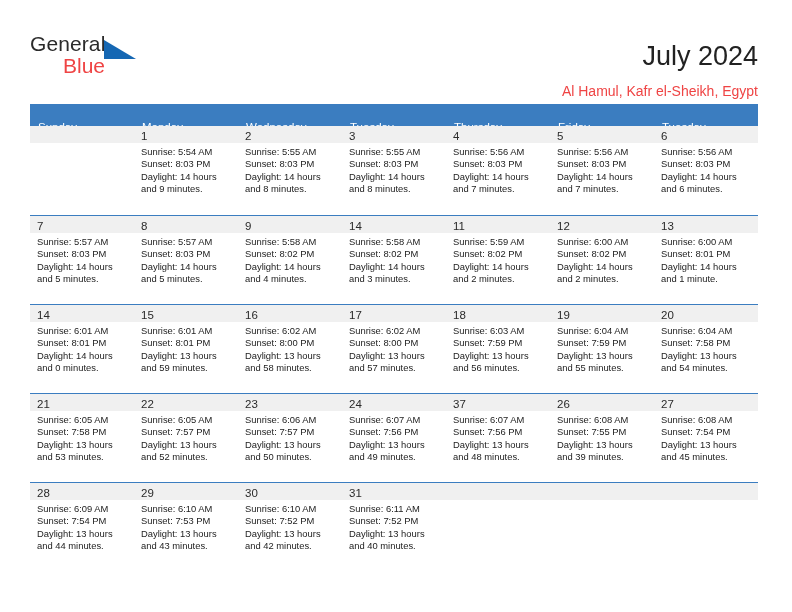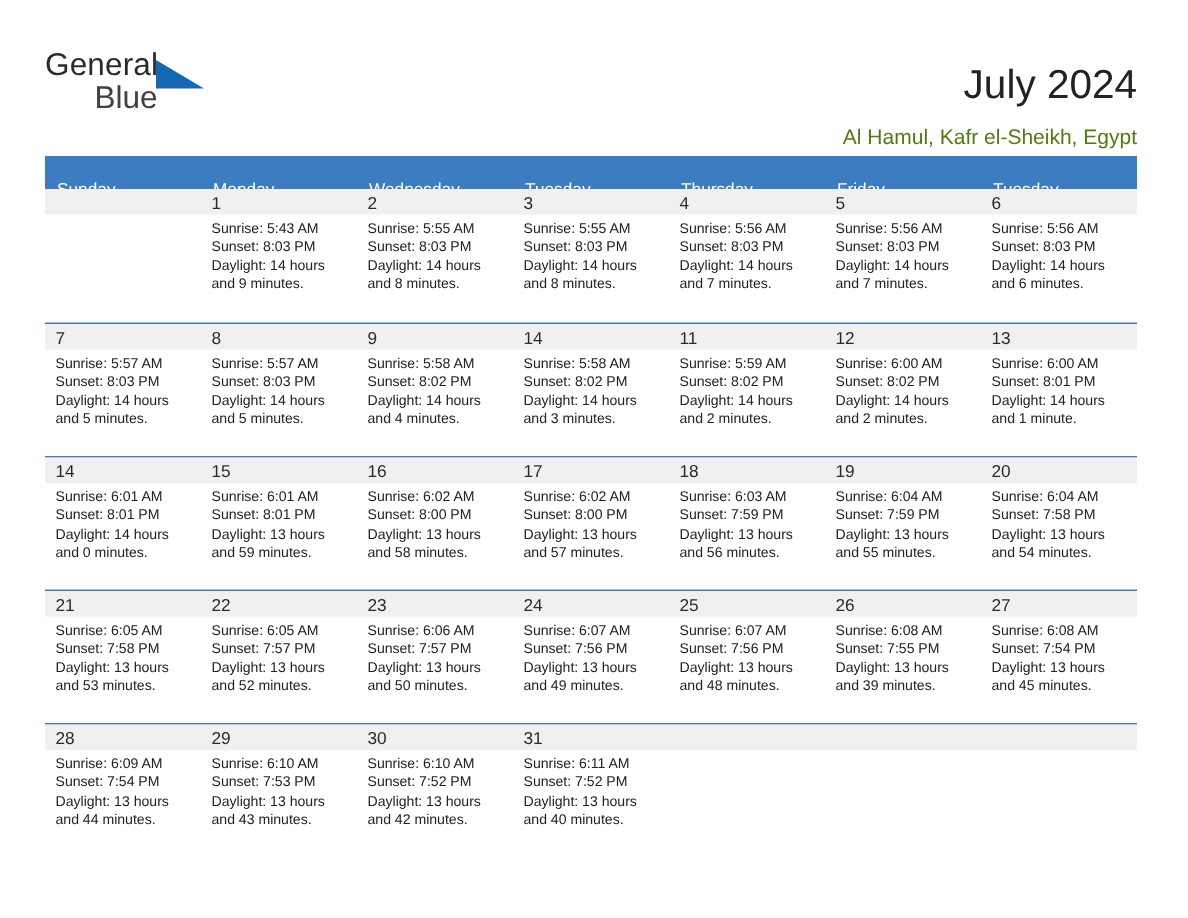--- a/index.html
+++ b/index.html
@@ -43,21 +43,21 @@
     font-size: 21px;
     letter-spacing: 0.1px;
     color: #2b2b2b;
     font-family: "Liberation Sans", sans-serif;
   }
   .brand-blue {
     position: absolute;
     left: 33px;
     top: 22px;
     font-size: 21px;
-    color: #404040;
+    color: #ef4444;
     font-family: "Liberation Sans", sans-serif;
   }
   .brand-tri {
     position: absolute;
     left: 74px;
     top: 8px;
     width: 0;
     height: 0;
     border-left: 32px solid #1567b3;
     border-top: 19px solid transparent;
@@ -70,21 +70,21 @@
     text-align: right;
   }
   .cal-title {
     font-size: 27px;
     color: #222222;
     line-height: 32px;
     white-space: nowrap;
   }
   .cal-subtitle {
     font-size: 14px;
-    color: #4d7c0f;
+    color: #ef4444;
     line-height: 18px;
     margin-top: 10px;
     white-space: nowrap;
   }
 
   
   .calendar {
     position: absolute;
     left: 30px;
     top: 104px;
@@ -177,21 +177,21 @@
         <div class="dow-cell">Tuesday</div>
       </div>
     <div id="weeks-container">
         <div class="week-row first">
           <div class="day-cell empty">
             <div class="day-num-band"><span class="day-num"></span></div>
           </div>
           <div class="day-cell">
             <div class="day-num-band"><span class="day-num">1</span></div>
             <div class="day-info">
-              <div>Sunrise: 5:43 AM</div>
+              <div>Sunrise: 5:54 AM</div>
               <div>Sunset: 8:03 PM</div>
               <div>Daylight: 14 hours</div>
               <div>and 9 minutes.</div>
             </div>
           </div>
           <div class="day-cell">
             <div class="day-num-band"><span class="day-num">2</span></div>
             <div class="day-info">
               <div>Sunrise: 5:55 AM</div>
               <div>Sunset: 8:03 PM</div>
@@ -397,21 +397,21 @@
           <div class="day-cell">
             <div class="day-num-band"><span class="day-num">24</span></div>
             <div class="day-info">
               <div>Sunrise: 6:07 AM</div>
               <div>Sunset: 7:56 PM</div>
               <div>Daylight: 13 hours</div>
               <div>and 49 minutes.</div>
             </div>
           </div>
           <div class="day-cell">
-            <div class="day-num-band"><span class="day-num">25</span></div>
+            <div class="day-num-band"><span class="day-num">37</span></div>
             <div class="day-info">
               <div>Sunrise: 6:07 AM</div>
               <div>Sunset: 7:56 PM</div>
               <div>Daylight: 13 hours</div>
               <div>and 48 minutes.</div>
             </div>
           </div>
           <div class="day-cell">
             <div class="day-num-band"><span class="day-num">26</span></div>
             <div class="day-info">

